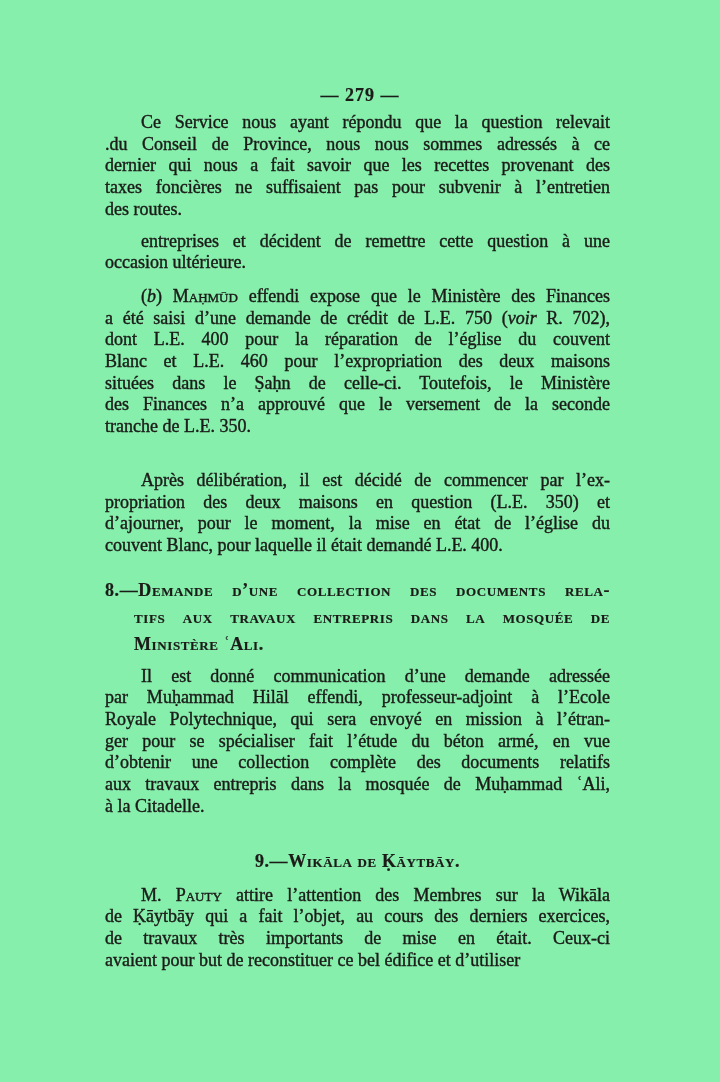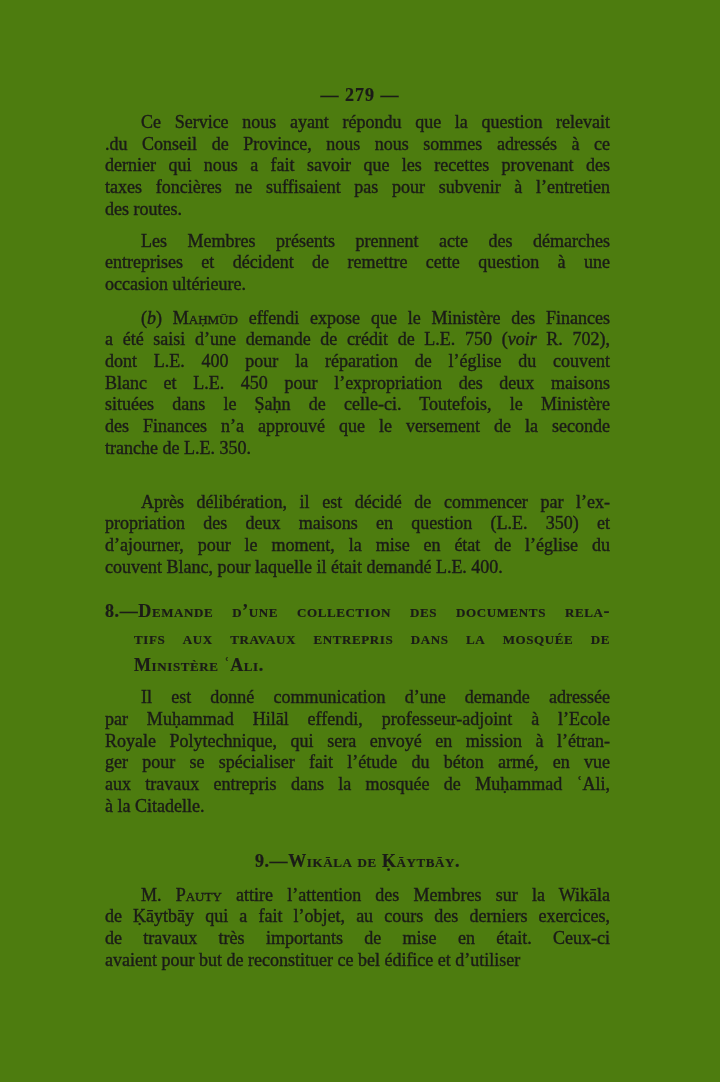--- a/index.html
+++ b/index.html
@@ -4,21 +4,21 @@
 <style>
   html, body { margin: 0; padding: 0; }
   body {
     width: 720px; height: 1082px;
     background: #ffffff;
     font-family: "Liberation Serif", "DejaVu Serif", serif;
   }
   .page {
     position: relative;
     width: 720px; height: 1082px;
-    background: #4d7c0f;
+    background: #86efac;
     color: #1b1b18;
     overflow: hidden;
     -webkit-text-stroke: 0.4px #1b1b18;
   }
   .page-number {
     position: absolute;
     top: 85px; left: 0; width: 100%;
     text-align: center;
     font-size: 18px;
     font-weight: 700;
@@ -77,49 +77,49 @@
   <div class="page-number">— 279 —</div>
   <div class="page-content">
       <div class="block paragraph">
         <div class="line">Ce Service nous ayant répondu que la question relevait</div>
         <div class="line">.du Conseil de Province, nous nous sommes adressés à ce</div>
         <div class="line">dernier qui nous a fait savoir que les recettes provenant des</div>
         <div class="line">taxes foncières ne suffisaient pas pour subvenir à l’entretien</div>
         <div class="line last">des routes.</div>
       </div>
       <div class="block paragraph">
-        <div class="line">Les Membres présents prennent acte des démarches</div>
         <div class="line">entreprises et décident de remettre cette question à une</div>
         <div class="line last">occasion ultérieure.</div>
       </div>
       <div class="block paragraph">
         <div class="line">(<em>b</em>) <span class="sc">Maḥmūd</span> effendi expose que le Ministère des Finances</div>
         <div class="line">a été saisi d’une demande de crédit de L.E. 750 (<em>voir</em> R. 702),</div>
         <div class="line">dont L.E. 400 pour la réparation de l’église du couvent</div>
-        <div class="line">Blanc et L.E. 450 pour l’expropriation des deux maisons</div>
+        <div class="line">Blanc et L.E. 460 pour l’expropriation des deux maisons</div>
         <div class="line">situées dans le Ṣaḥn de celle-ci. Toutefois, le Ministère</div>
         <div class="line">des Finances n’a approuvé que le versement de la seconde</div>
         <div class="line last">tranche de L.E. 350.</div>
       </div>
       <div class="block paragraph">
         <div class="line">Après délibération, il est décidé de commencer par l’ex-</div>
         <div class="line">propriation des deux maisons en question (L.E. 350) et</div>
         <div class="line">d’ajourner, pour le moment, la mise en état de l’église du</div>
         <div class="line last">couvent Blanc, pour laquelle il était demandé L.E. 400.</div>
       </div>
       <div class="block heading-hanging">
         <div class="line">8.—Demande d’une collection des documents rela-</div>
         <div class="line">tifs aux travaux entrepris dans la mosquée de</div>
         <div class="line last">Ministère ʿAli.</div>
       </div>
       <div class="block paragraph">
         <div class="line">Il est donné communication d’une demande adressée</div>
         <div class="line">par Muḥammad Hilāl effendi, professeur-adjoint à l’Ecole</div>
         <div class="line">Royale Polytechnique, qui sera envoyé en mission à l’étran-</div>
         <div class="line">ger pour se spécialiser fait l’étude du béton armé, en vue</div>
+        <div class="line">d’obtenir une collection complète des documents relatifs</div>
         <div class="line">aux travaux entrepris dans la mosquée de Muḥammad ʿAli,</div>
         <div class="line last">à la Citadelle.</div>
       </div>
       <div class="block heading-centered">
         <div class="line last">9.—Wikāla de Ḳāytbāy.</div>
       </div>
       <div class="block paragraph">
         <div class="line">M. <span class="sc">Pauty</span> attire l’attention des Membres sur la Wikāla</div>
         <div class="line">de Ḳāytbāy qui a fait l’objet, au cours des derniers exercices,</div>
         <div class="line">de travaux très importants de mise en était. Ceux-ci</div>

